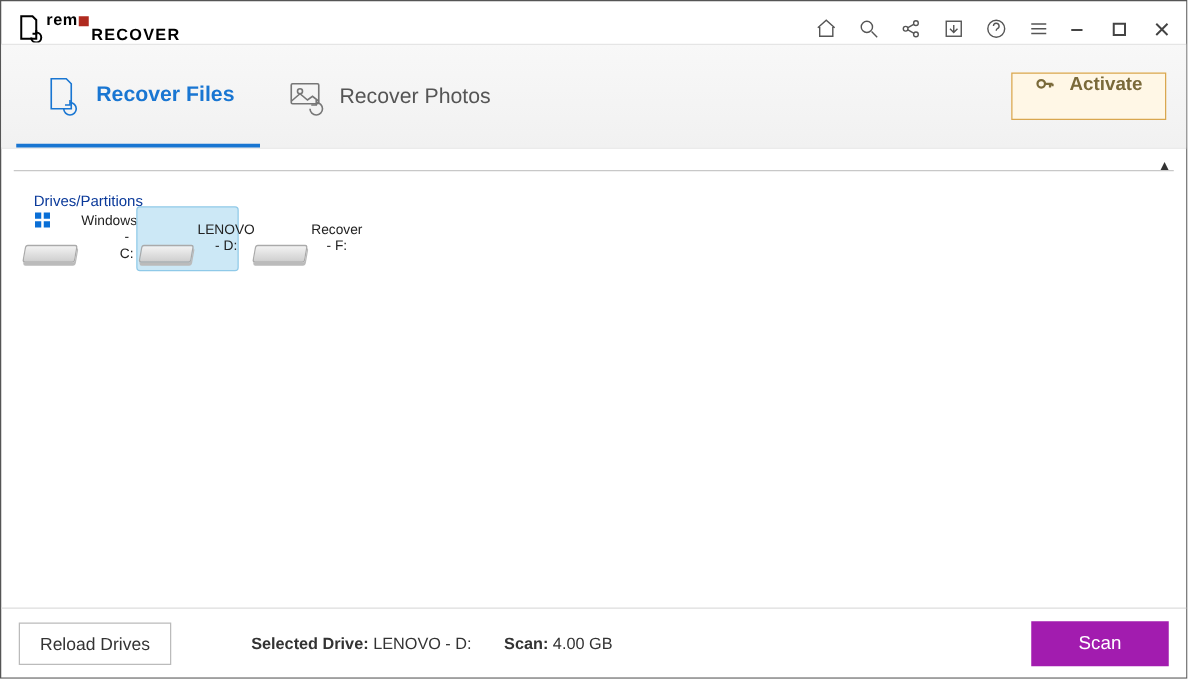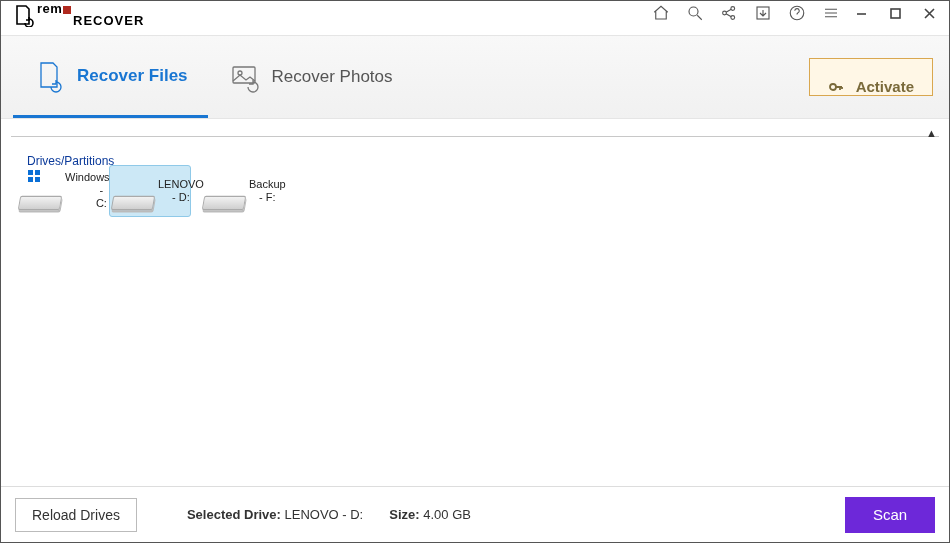--- a/index.html
+++ b/index.html
@@ -1,54 +1,54 @@
 <!DOCTYPE html>
 <html><head>
 <meta charset="utf-8">
 <style>
   * { box-sizing: border-box; margin: 0; padding: 0; font-family: "Segoe UI", Arial, sans-serif; }
   html, body { width: 950px; height: 543px; overflow: hidden; background: #fff; }
   .window { width: 950px; height: 543px; border: 1px solid #555; display: flex; flex-direction: column; }
-  .titlebar { height: 34px; display: flex; align-items: flex-start; justify-content: space-between; padding: 0 6px 0 10px; }
+  .titlebar { height: 34px; display: flex; align-items: flex-end; justify-content: space-between; padding: 0 6px 0 10px; }
   .logo { display: flex; align-items: center; gap: 2px; }
   .logo-text-top { font-size: 13px; font-weight: 700; letter-spacing: 0.5px; position: relative; }
   .logo-text-bot { font-size: 13px; font-weight: 900; letter-spacing: 1px; margin-top:-3px;padding-left:36px; }
   .logo .dot { display:inline-block; width:8px; height:8px; background:#b02a1f; vertical-align: middle; margin-left:1px; }
   .titlebar-icons { display: flex; align-items: center; gap: 14px; }
   .tb-icon { width: 20px; height: 20px; display:flex; align-items:center; justify-content:center; color:#555; cursor:pointer; }
   .tb-icon svg { width: 18px; height: 18px; stroke:#555; fill:none; stroke-width:1.5; }
   .win-controls { display:flex; align-items:center; gap:6px; margin-left:6px; }
   .win-btn { width:28px; height:24px; display:flex; align-items:center; justify-content:center; cursor:pointer; color:#444;}
   .win-btn svg { width:13px; height:13px; stroke:#444; fill:none; stroke-width:1.6;}
   .tabbar { height: 84px; background: linear-gradient(#f8f8f8,#f1f1f1); border-top:1px solid #e5e5e5; border-bottom:1px solid #e5e5e5; display:flex; align-items:center; padding: 0 12px; position:relative;}
   .tab { display:flex; align-items:center; gap:10px; padding: 0 20px; height:100%; cursor:pointer; color:#555; font-size:17px;}
   .tab.active { color:#1976d2; font-weight:600; border-bottom:3px solid #1976d2; }
   .tab .tab-icon { width:34px; height:34px; display:flex; align-items:center; justify-content:center;}
   .tab .tab-icon svg { width:34px; height:34px; stroke:#777; fill:none; stroke-width:1.3;}
   .tab.active .tab-icon svg { stroke:#1976d2; }
-  .activate-btn { position:absolute; right:16px; top:22px; height:38px; padding:0 18px; border:1px solid #d9a74f; background:#fff7e6; color:#7a6a3a; font-size:15px; font-weight:600; display:flex; align-items:flex-end; gap:12px; cursor:pointer;}
+  .activate-btn { position:absolute; right:16px; top:22px; height:38px; padding:0 18px; border:1px solid #d9a74f; background:#fff7e6; color:#7a6a3a; font-size:15px; font-weight:600; display:flex; align-items:flex-start; gap:12px; cursor:pointer;}
   .activate-btn svg { width:16px; height:16px; stroke:#7a6a3a; fill:none; stroke-width:1.8;}
   .content { flex:1; position:relative; padding: 28px 12px 8px 12px; }
   .section-label { position:absolute; top:25px; left:12px; font-size:12px; color:#0b3a9a; background:#fff; padding:0 2px;}
   .section-line { position:absolute; top:17px; left:10px; right:10px; height:1px; background:#c8c8c8;}
   .collapse-arrow { position:absolute; top:8px; right:12px; color:#333; font-size:11px; cursor:pointer;}
   .drives { display:flex; gap:10px; padding: 18px 4px 0 4px;}
   .drive { width:82px; display:flex; align-items:center; gap:4px; padding:6px 2px; border-radius:3px; cursor:pointer; position:relative;}
   .drive.selected { background:#cce8f6; border:1px solid #8fc9e8;}
   .drive-label { font-size:11px; color:#222; text-align:center; line-height:1.2; white-space:pre-line;}
   .drive-icon-box { width:48px; height:36px; display:flex; flex-direction:column; align-items:center; justify-content:flex-end;}
   .drive-slab { width:42px; height:12px; background:linear-gradient(#f2f2f2,#cfcfcf); border:1px solid #aaa; border-radius:2px; transform: skewX(-10deg) scaleY(1.2); box-shadow: 1px 2px 0 #bbb;}
   .drive-badge { width:14px; height:14px; position:absolute; top:4px; left:10px; display:flex; align-items:center; justify-content:center;}
   .drive-badge.blue { color:#0a6fd6; }
   .drive-badge svg { width:14px; height:14px; }
   .bottombar { height:56px; border-top:1px solid #ddd; display:flex; align-items:center; padding:0 14px; gap:20px;}
   .reload-btn { height:34px; padding:0 16px; border:1px solid #bbb; background:#fff; font-size:14px; color:#333; cursor:pointer;}
-  .status { display:flex; align-items:center; gap:26px; font-size:13px; color:#333; margin-left:30px;}
+  .status { display:flex; align-items:center; gap:26px; font-size:13px; color:#333; margin-left:44px;}
   .status .k { font-weight:700; }
-  .scan-btn { margin-left:auto; height:36px; width:90px; background:#6d28d9; color:#fff; font-size:15px; border:none; cursor:pointer;}
+  .scan-btn { margin-left:auto; height:36px; width:110px; background:#a21caf; color:#fff; font-size:15px; border:none; cursor:pointer;}
   .section-mask { position:absolute; top:10px; left:12px; background:#fff; padding-right:4px;}
 </style>
 </head>
 <body>
 
 <div class="window">
 
   <div class="titlebar">
     <div class="logo">
       <svg width="24" height="24" viewBox="0 0 24 24">
@@ -178,27 +178,27 @@
       <div class="drive selected">
         <div class="drive-icon-box">
             <div class="drive-slab"></div>
           </div>
         <div class="drive-label">LENOVO - D:</div>
       </div>
       <div class="drive">
         <div class="drive-icon-box">
             <div class="drive-slab"></div>
           </div>
-        <div class="drive-label">Backup - F:</div>
+        <div class="drive-label">Recover - F:</div>
       </div>
     </div>
   </div>
 
   <div class="bottombar">
     <button class="reload-btn">Reload Drives</button>
     <div class="status">
       <span><span class="k">Selected Drive:</span>&nbsp;<span>LENOVO - D:</span></span>
-      <span><span class="k">Size:</span>&nbsp;<span>4.00 GB</span></span>
+      <span><span class="k">Scan:</span>&nbsp;<span>4.00 GB</span></span>
     </div>
     <button class="scan-btn">Scan</button>
   </div>
 
 </div>
 
 </body></html>

